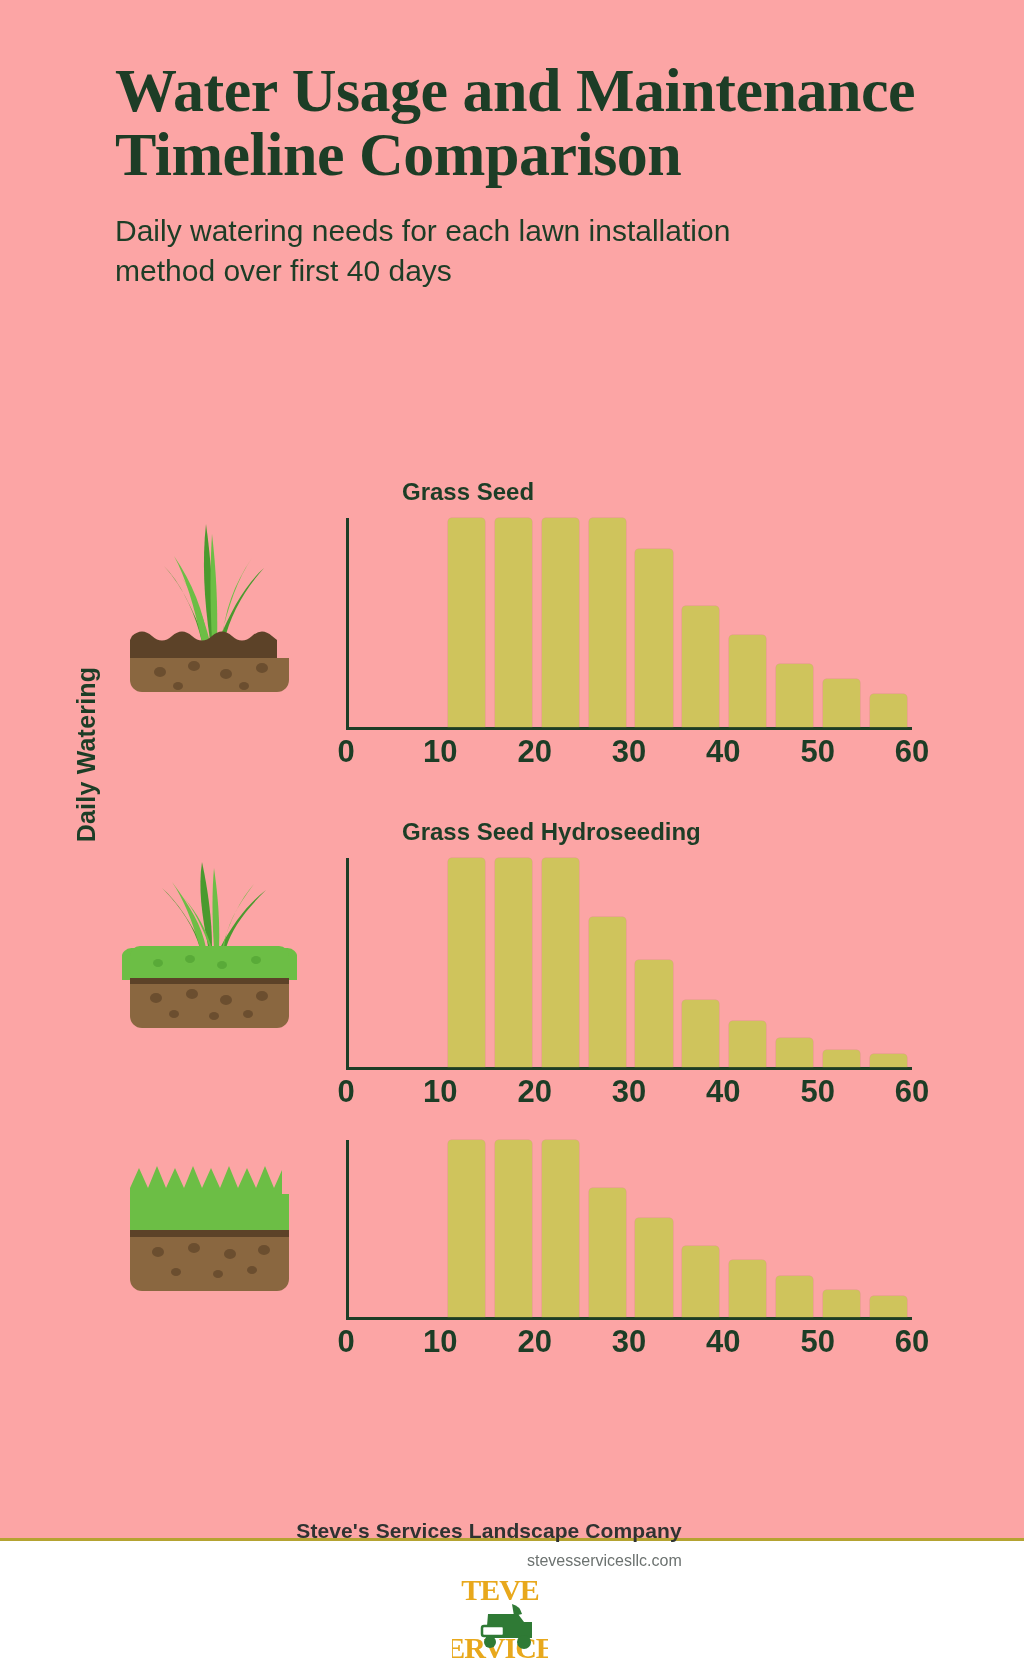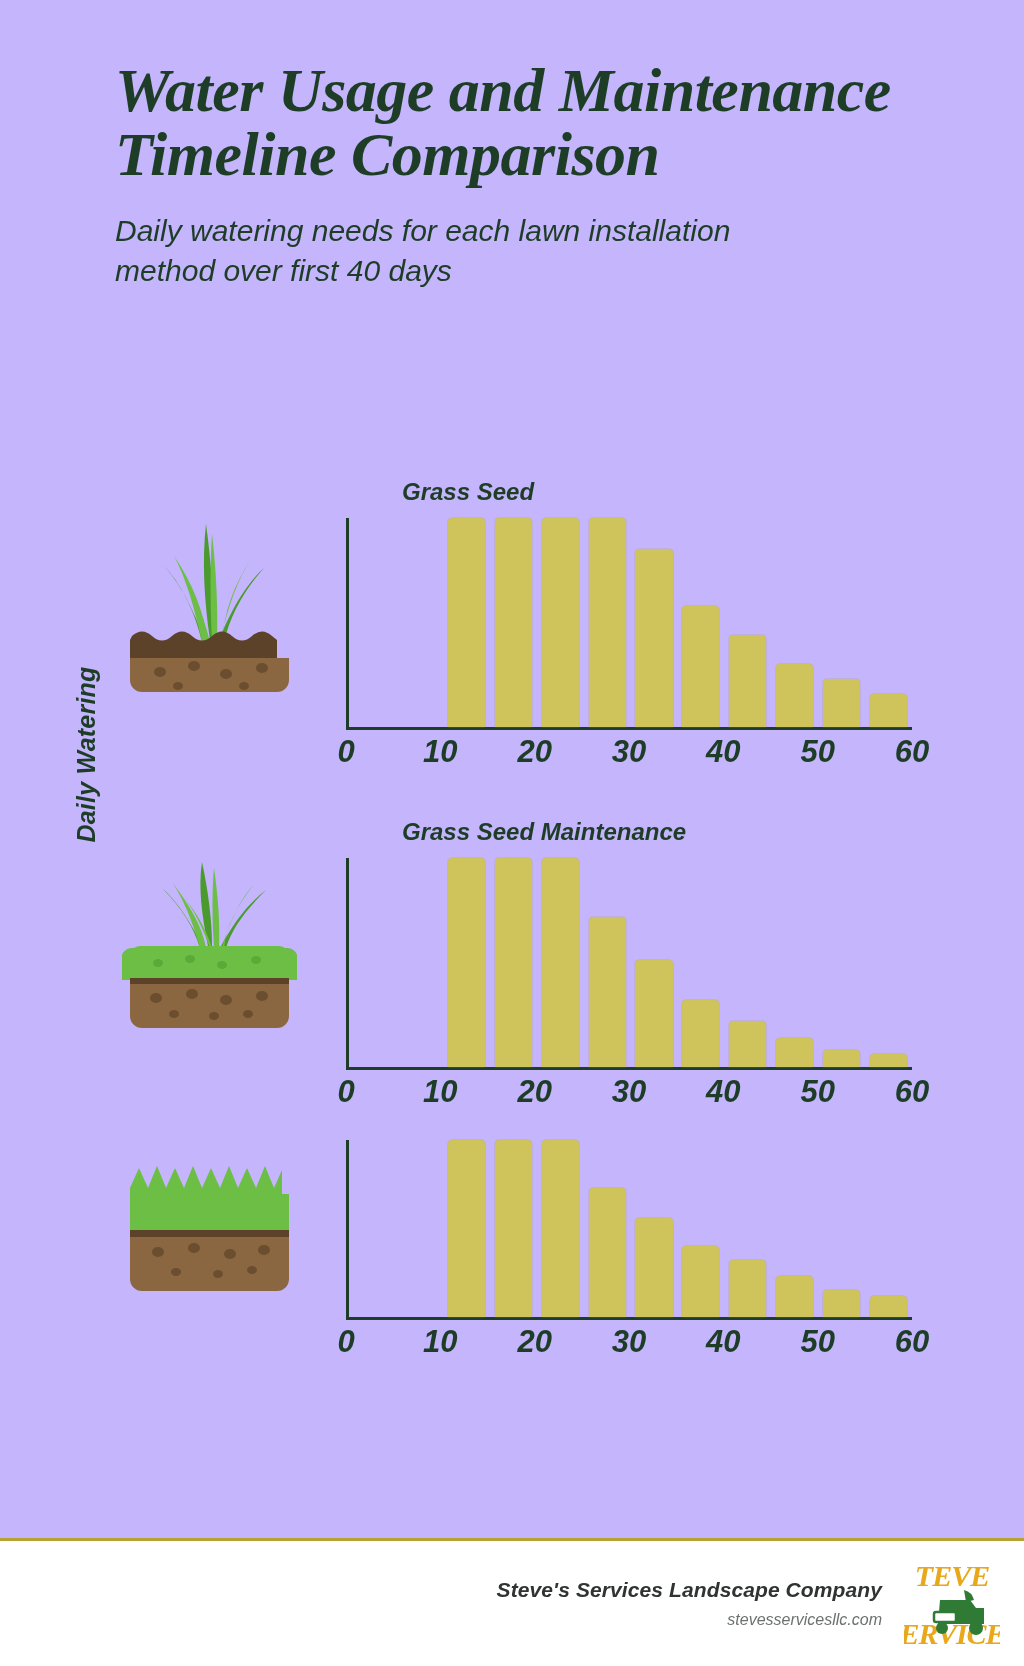--- a/index.html
+++ b/index.html
@@ -4,23 +4,22 @@
 <style>
   * { box-sizing: border-box; margin: 0; padding: 0; }
   html, body {
     width: 1024px; height: 1666px;
     background: #ffffff;
     font-family: "Liberation Sans", sans-serif;
   }
   #poster {
     position: relative;
     width: 1024px; height: 1666px;
-    background: #c4b5fd;
+    background: #fca5a5;
     overflow: hidden;
-    font-style: italic;
   }
 
   
   #header { position: absolute; left: 115px; top: 58px; width: 820px; }
   #title {
     font-family: "Liberation Serif", serif;
     font-weight: bold;
     font-size: 62px;
     line-height: 1.04;
     color: #1d3d26;
@@ -134,20 +133,21 @@
     background: #b5a332;
   }
   #footer {
     position: absolute; left: 0; top: 1541px;
     width: 1024px; height: 125px;
     background: #ffffff;
     display: flex;
     align-items: center;
     justify-content: flex-end;
     padding-right: 24px;
+    flex-direction: column;
   }
   #footer-text { text-align: right; margin-right: 22px; }
   #footer-company {
     font-size: 21px;
     font-weight: bold;
     color: #2f3331;
     letter-spacing: 0.1px;
   }
   #footer-url {
     margin-top: 9px;
@@ -280,21 +280,21 @@
           <ellipse cx="104" cy="172" rx="6" ry="5"></ellipse>
           <ellipse cx="140" cy="168" rx="6" ry="5"></ellipse>
           <ellipse cx="52" cy="186" rx="5" ry="4"></ellipse>
           <ellipse cx="92" cy="188" rx="5" ry="4"></ellipse>
           <ellipse cx="126" cy="186" rx="5" ry="4"></ellipse>
         </g>
       </svg>
     </div>
 
     <div class="chart" id="chart1">
-      <div class="chart-title">Grass Seed Maintenance</div>
+      <div class="chart-title">Grass Seed Hydroseeding</div>
       <div class="plot">
         <div class="axis-v"></div>
         <div class="axis-h"></div>
         <div class="bars">
             <div class="barslot"></div>
             <div class="barslot"></div>
             <div class="barslot">
               <div class="bar" style="height: 100%;"></div>
             </div>
             <div class="barslot">

